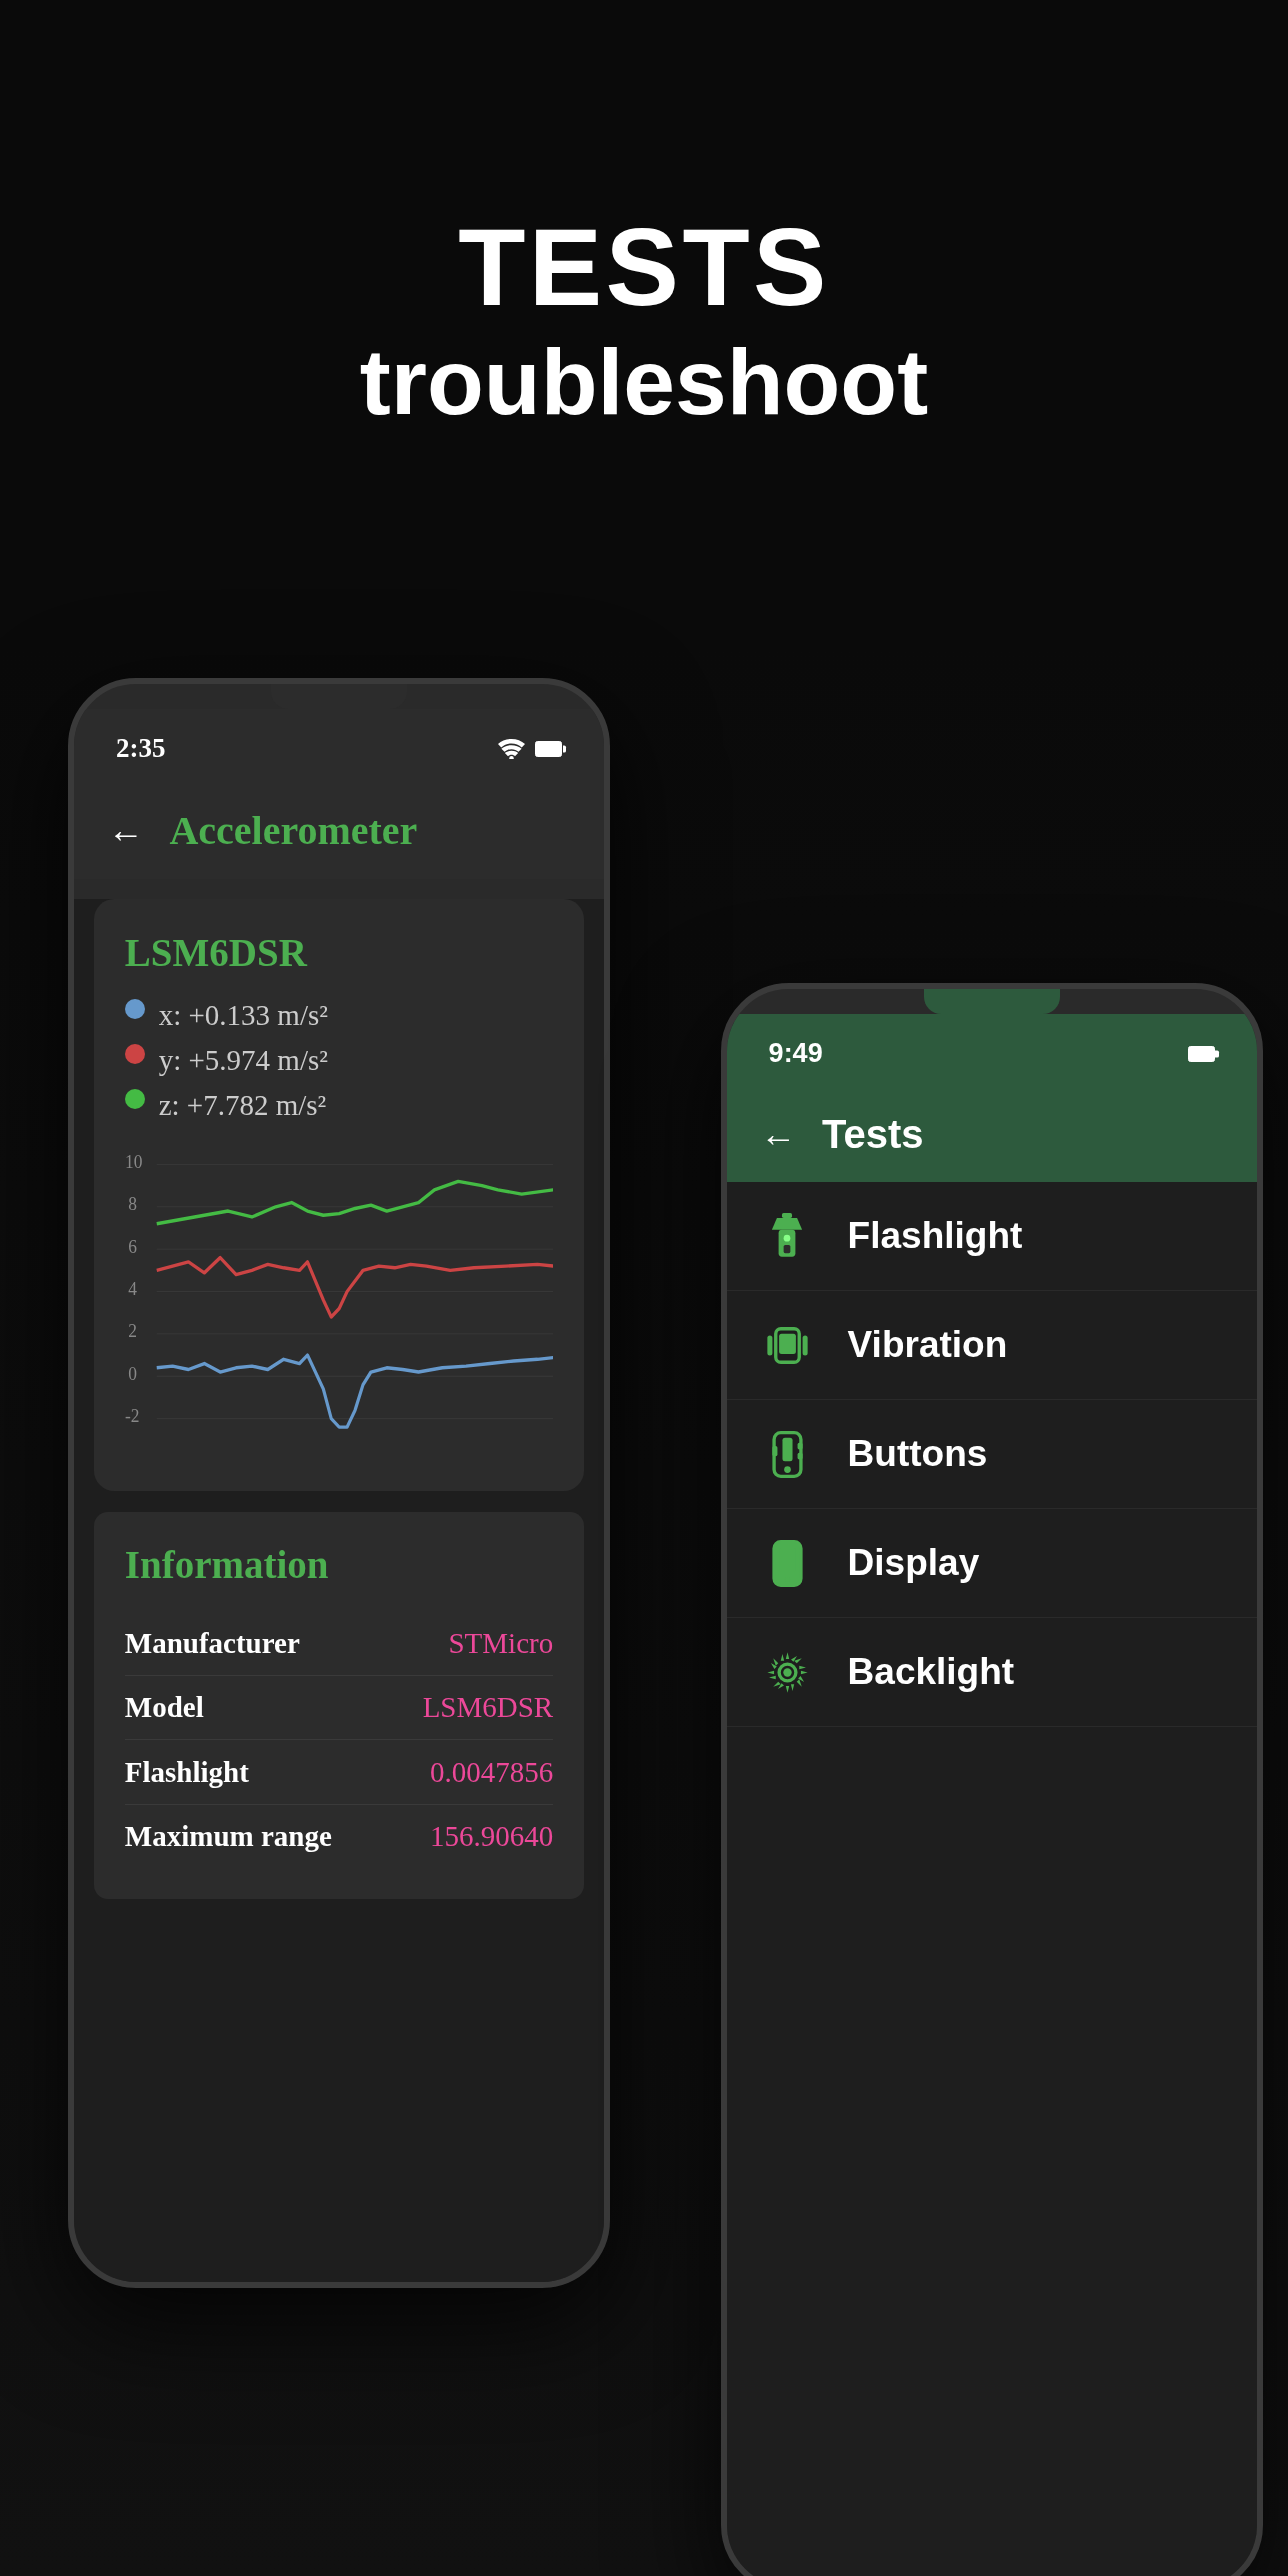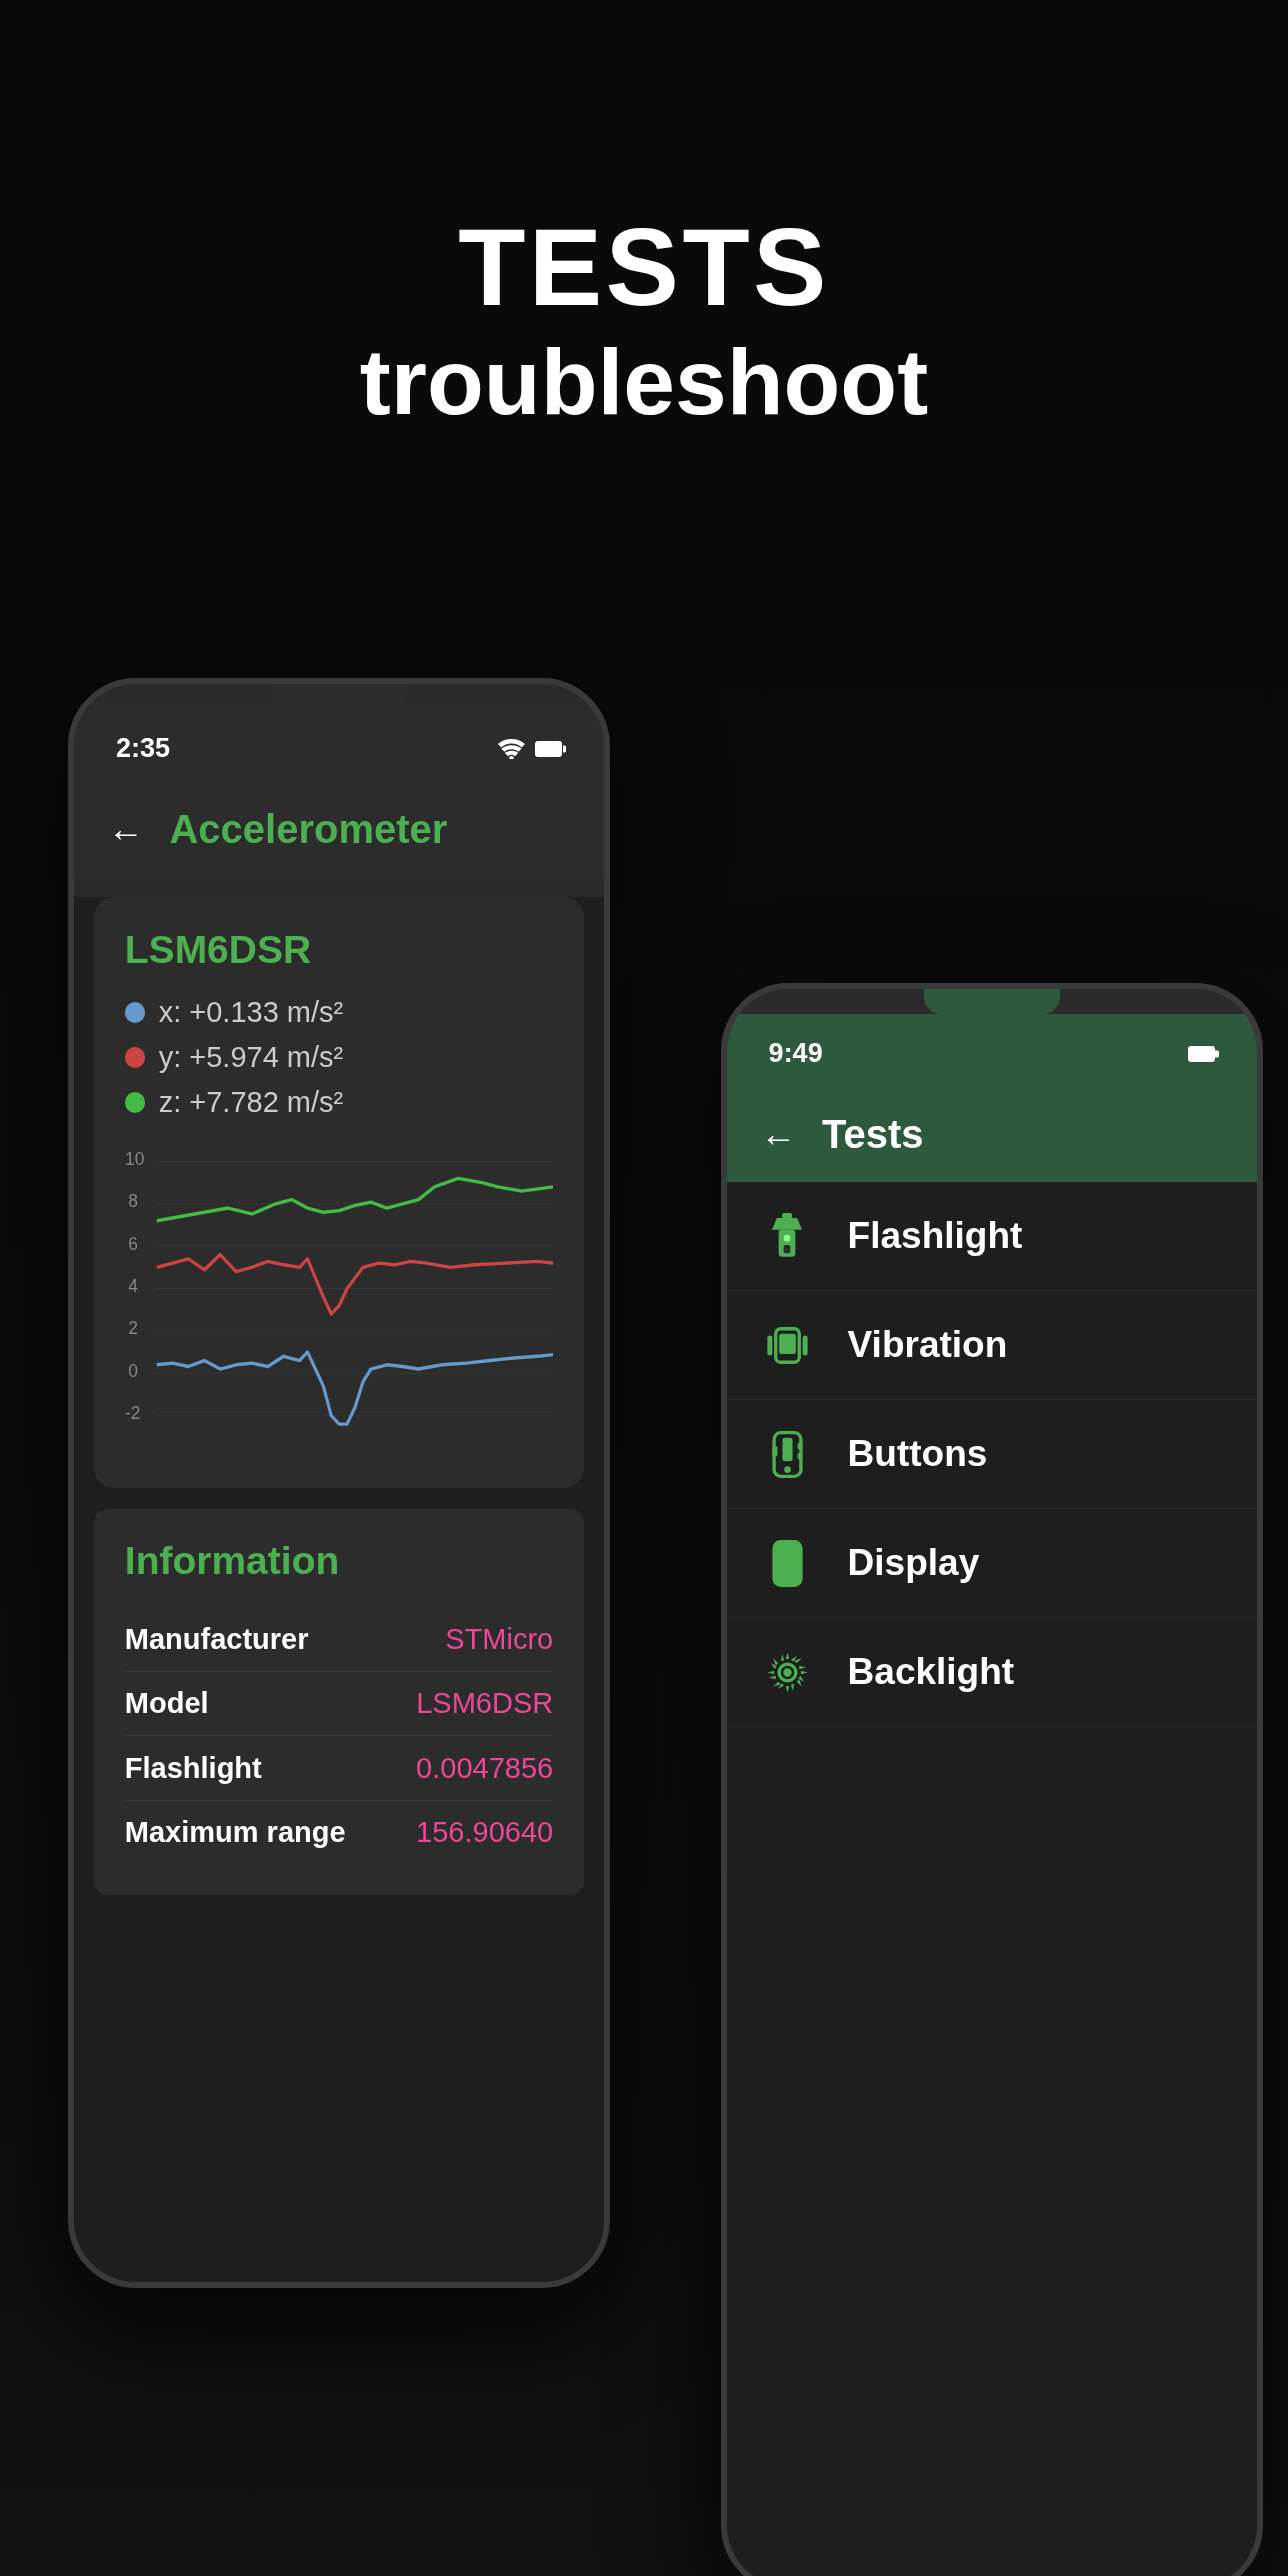--- a/index.html
+++ b/index.html
@@ -48,20 +48,21 @@
       position: absolute;
       left: 68px;
       top: 34px;
       width: 542px;
       height: 1610px;
       background: #2a2a2a;
       border-radius: 68px;
       overflow: hidden;
       border: 6.8px solid #3a3a3a;
       box-shadow: 0 34px 102px rgba(0,0,0,0.8);
+      font-family: Liberation Serif, serif;
     }
 
     
     .phone-right {
       position: absolute;
       right: 25.4px;
       top: 339px;
       width: 542px;
       height: 1610px;
       background: #2a2a2a;
@@ -136,21 +137,20 @@
       color: #4caf50;
       font-size: 39px;
       font-weight: 700;
       margin-bottom: 24px;
     }
     .sensor-values {
       margin-bottom: 17px;
     }
     .sensor-value-row {
       display: flex;
-      align-items: center;
       gap: 13.6px;
       margin-bottom: 12px;
     }
     .dot {
       width: 20.3px;
       height: 20.3px;
       border-radius: 50%;
     }
     .dot-blue { background: #6699cc; }
     .dot-red { background: #cc4444; }

